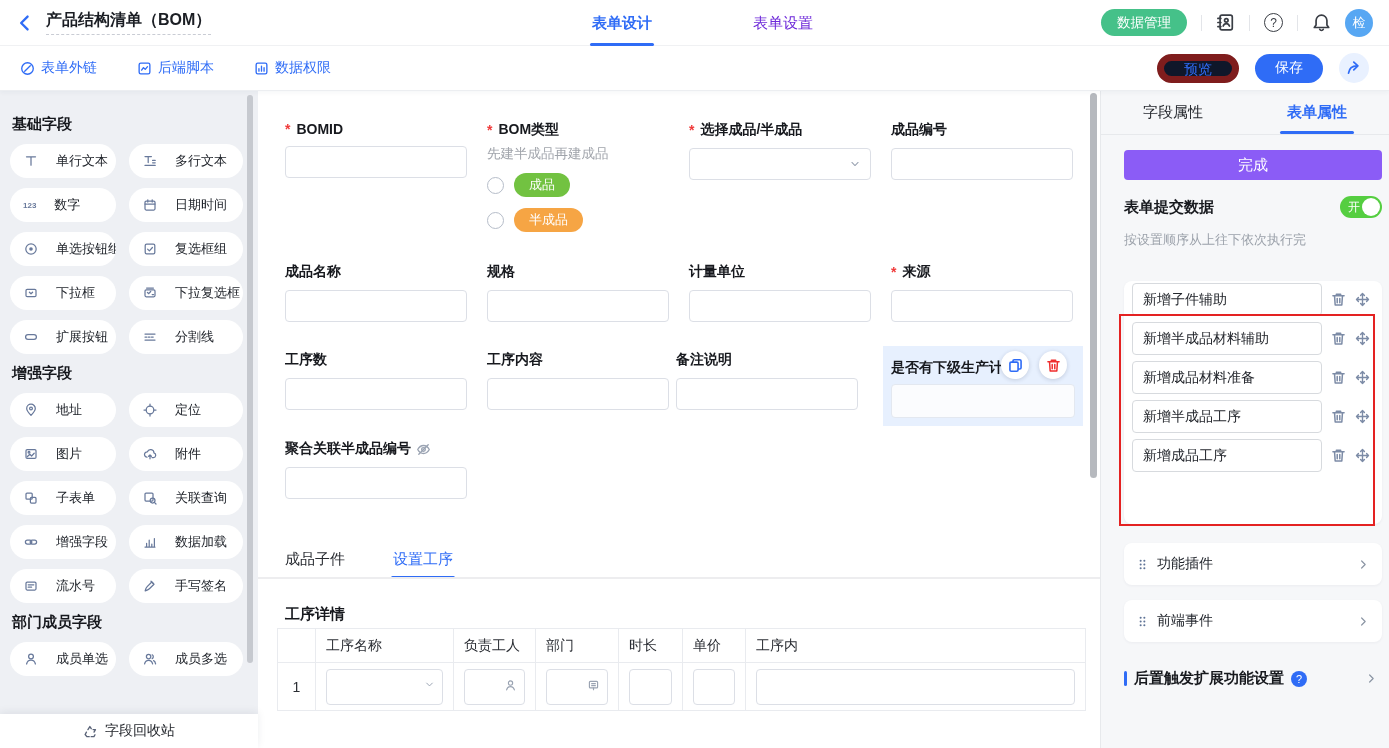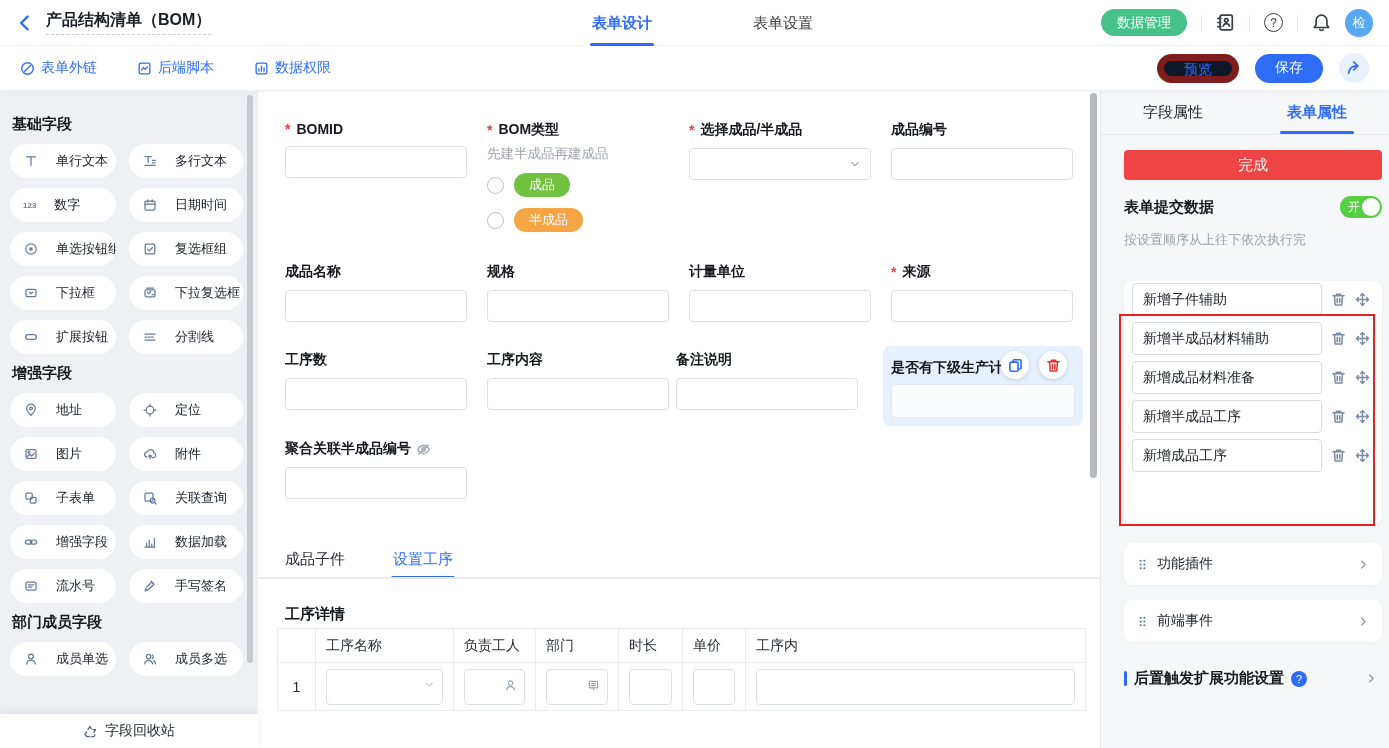--- a/index.html
+++ b/index.html
@@ -9,21 +9,21 @@
 
   
   .ic { display:inline-flex; align-items:center; justify-content:center; flex:none; }
   .ic svg { stroke:currentColor; fill:none; stroke-width:1.25; stroke-linecap:round; stroke-linejoin:round; }
 
   
   .topbar { position:absolute; left:0; top:0; width:100%; height:46px; background:#fff; border-bottom:1px solid #f0f1f3; display:flex; align-items:center; padding:0 16px; z-index:30; }
   .back { color:#2f6cf6; margin-right:12px; cursor:pointer; }
   .doc-title { font-size:16px; font-weight:600; color:#1b1e24; border-bottom:1px dashed #c9ccd4; padding-bottom:3px; }
   .top-tabs { position:absolute; left:590px; top:0; height:46px; display:flex; gap:97px; }
-  .top-tab { position:relative; display:flex; align-items:center; font-size:15px; color:#404040; cursor:pointer; padding:0 2px; }
+  .top-tab { position:relative; display:flex; align-items:center; font-size:15px; color:#6d28d9; cursor:pointer; padding:0 2px; }
   .top-tab.active { color:#2f6cf6; font-weight:600; }
   .top-tab.active::after { content:""; position:absolute; left:0; right:0; bottom:0; height:3px; background:#2f6cf6; border-radius:2px; }
   .top-right { margin-left:auto; display:flex; align-items:center; gap:14px; }
   .btn-green { background:#45c189; color:#fff; font-size:13.5px; height:27px; padding:0 16px; border:none; border-radius:14px; cursor:pointer; }
   .vsep { width:1px; height:16px; background:#e3e5e9; }
   .top-ic { color:#3a3e45; cursor:pointer; display:inline-flex; }
   .help-badge { width:19px; height:19px; border:1.3px solid #3a3e45; border-radius:50%; font-size:12px; display:flex; align-items:center; justify-content:center; color:#3a3e45; }
   .avatar { width:28px; height:28px; border-radius:50%; background:#57a7f3; color:#fff; font-size:13px; display:flex; align-items:center; justify-content:center; cursor:pointer; }
 
   
@@ -55,21 +55,21 @@
   .req::before { content:"*"; color:#f03a3a; margin-right:1px; font-weight:700; }
   .inp { width:182px; height:32px; background:#fff; border:1px solid #dcdfe6; border-radius:4px; position:relative; }
   .inp .chev { position:absolute; right:9px; top:9px; color:#9aa3b2; }
   .hint-sm { font-size:13.5px; color:#a0a4ab; font-weight:400; margin:-3px 0 10px 0; }
   .radio-line { display:flex; align-items:center; gap:10px; margin-bottom:11px; }
   .radio { width:17px; height:17px; border:1px solid #b6bdc9; border-radius:50%; background:#fff; flex:none; cursor:pointer; }
   .tag { color:#fff; font-size:13px; padding:3px 15px; border-radius:13px; }
   .tag.green { background:#72c241; }
   .tag.orange { background:#f6a544; }
 
-  .sel-block { position:absolute; left:625px; top:255px; width:200px; height:80px; background:#e7f0fe; border-radius:7px; }
+  .sel-block { position:absolute; left:625px; top:255px; width:200px; height:80px; background:#e7f0fe; border-radius:0; }
   .sel-block .flabel { position:absolute; left:8px; top:13px; max-width:138px; overflow:hidden; }
   .sel-block .inp { position:absolute; left:8px; top:38px; width:184px; height:34px; background:#fbfcfe; border-color:#e3e8f0; }
   .fab { position:absolute; width:28px; height:28px; border-radius:50%; background:#fff; box-shadow:0 1px 4px rgba(30,40,70,.18); display:flex; align-items:center; justify-content:center; cursor:pointer; }
   .fab.copy { left:118px; top:5px; color:#2f6cf6; }
   .fab.del { left:156px; top:5px; color:#ef2d2d; }
 
   .eye-ic { color:#9aa3b2; }
 
   .ctabs { position:absolute; left:27px; top:459px; display:flex; gap:48px; }
   .ctab { font-size:15px; color:#26292f; cursor:pointer; position:relative; padding-bottom:10px; }
@@ -84,21 +84,21 @@
   .cell-inp { height:36px; background:#fff; border:1px solid #dcdfe6; border-radius:4px; position:relative; }
   .cell-inp .ric { position:absolute; right:7px; top:9px; color:#9aa3b2; }
   .canvas-scroll { position:absolute; right:3px; top:2px; width:7px; height:385px; background:#b6b9be; border-radius:4px; }
 
   
   .rpanel { position:relative; width:289px; height:100%; background:#f6f7f9; border-left:1px solid #e7e9ec; flex:none; }
   .rtabs { display:flex; height:44px; border-bottom:1px solid #e7e9ec; }
   .rtab { flex:1; display:flex; align-items:center; justify-content:center; font-size:15px; color:#26292f; cursor:pointer; position:relative; }
   .rtab.active { color:#2f6cf6; font-weight:600; }
   .rtab.active::after { content:""; position:absolute; left:50%; transform:translateX(-50%); bottom:0; width:74px; height:3px; background:#2f6cf6; border-radius:2px; }
-  .btn-done { position:absolute; left:23px; top:59px; width:258px; height:30px; background:#ef4444; color:#fff; border:none; border-radius:4px; font-size:15px; cursor:pointer; }
+  .btn-done { position:absolute; left:23px; top:59px; width:258px; height:30px; background:#8b5cf6; color:#fff; border:none; border-radius:4px; font-size:15px; cursor:pointer; }
   .submit-row { position:absolute; left:23px; top:105px; width:258px; display:flex; align-items:center; justify-content:space-between; }
   .submit-label { font-size:15px; font-weight:700; color:#17191e; }
   .toggle { width:42px; height:22px; border-radius:11px; background:#55ce41; position:relative; cursor:pointer; }
   .toggle .t-txt { position:absolute; left:8px; top:4px; color:#fff; font-size:12px; line-height:14px; }
   .toggle .knob { position:absolute; right:2px; top:2px; width:18px; height:18px; border-radius:50%; background:#fff; }
   .rhint { position:absolute; left:23px; top:140px; font-size:13px; color:#9ba1aa; }
 
   .card { position:absolute; left:23px; width:258px; background:#fff; border-radius:8px; box-shadow:0 1px 3px rgba(30,40,70,.05); }
   .card-head { height:38px; display:flex; align-items:center; padding:0 12px; gap:8px; cursor:pointer; }
   .card-head .title { font-size:14px; color:#20242b; flex:1; }

